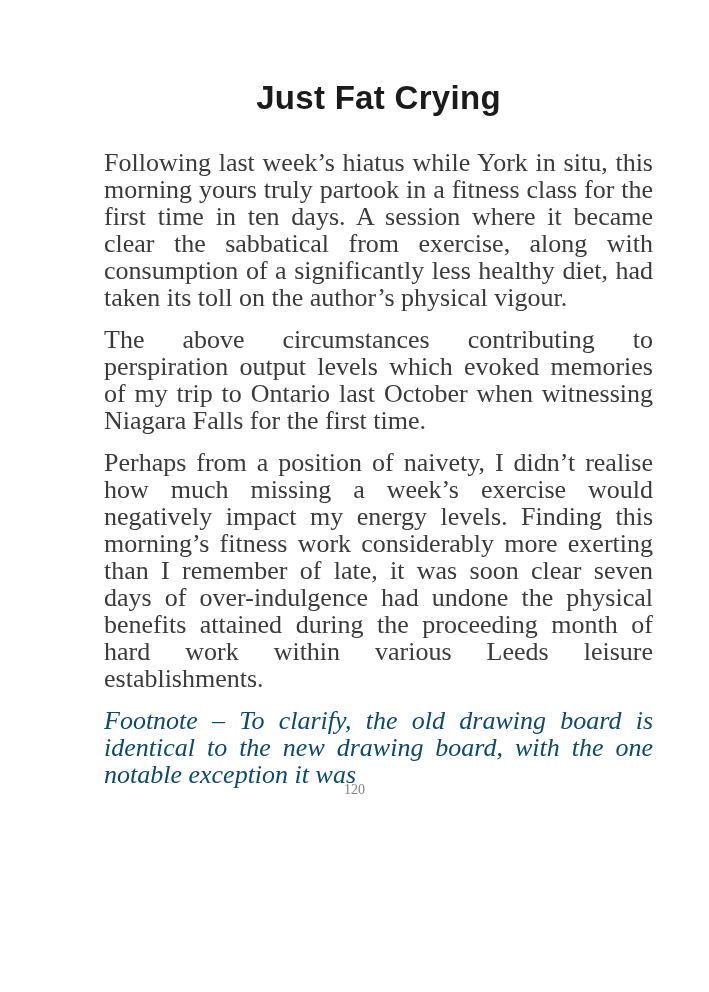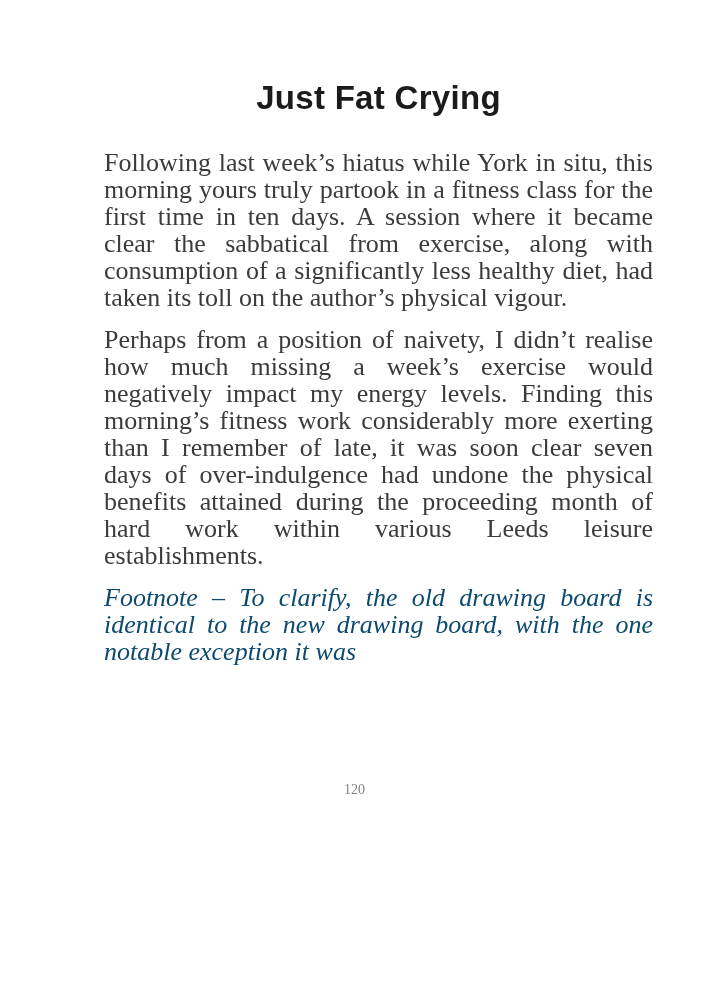--- a/index.html
+++ b/index.html
@@ -55,20 +55,21 @@
     }
   </style>
 </head>
 <body>
 
 <div class="page">
   <h1 class="doc-title">Just Fat Crying</h1>
 
   <p class="body-par">Following last week’s hiatus while York in situ, this morning yours truly partook in a fitness class for the first time in ten days. A session where it became clear the sabbatical from exercise, along with consumption of a significantly less healthy diet, had taken its toll on the author’s physical vigour.</p>
 
+  <p class="body-par">The above circumstances contributing to perspiration output levels which evoked memories of my trip to Ontario last October when witnessing Niagara Falls for the first time.</p>
 
   <p class="body-par">Perhaps from a position of naivety, I didn’t realise how much missing a week’s exercise would negatively impact my energy levels. Finding this morning’s fitness work considerably more exerting than I remember of late, it was soon clear seven days of over-indulgence had undone the physical benefits attained during the proceeding month of hard work within various Leeds leisure establishments.</p>
 
 
 
   <p class="body-par footnote-par">Footnote – To clarify, the old drawing board is identical to the new drawing board, with the one notable exception it was</p>
 
   <div class="page-footer">
     <span class="page-number">120</span>
   </div>

